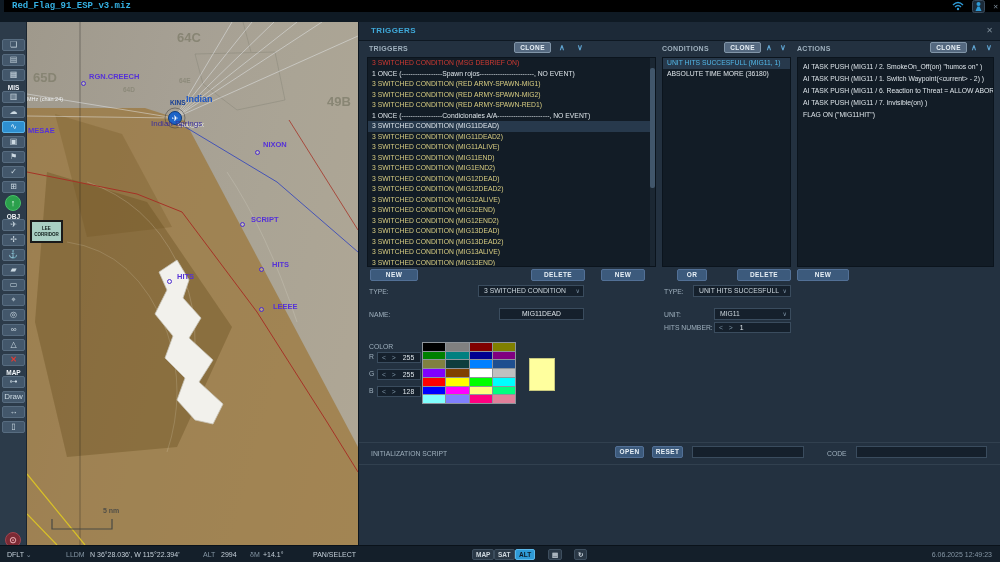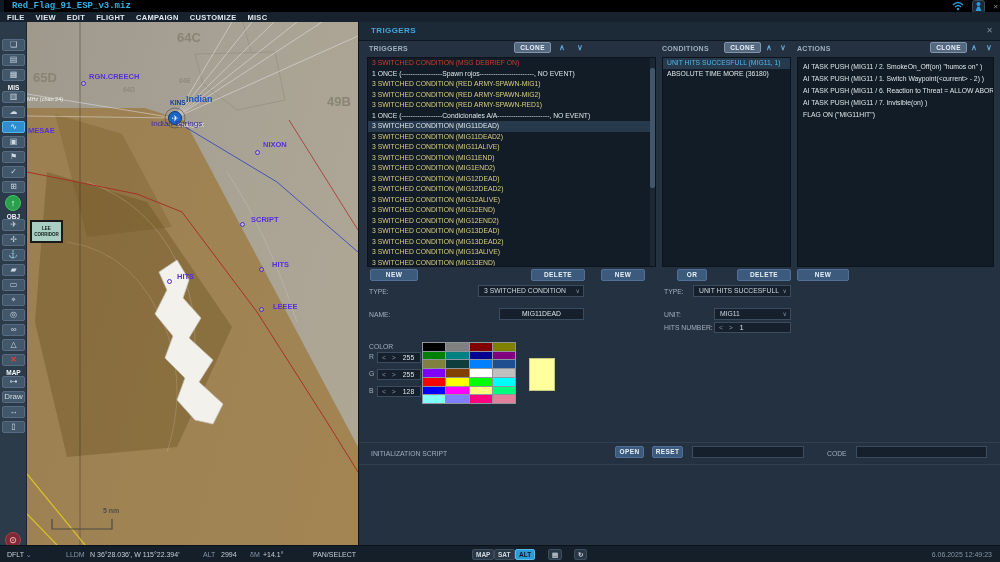--- a/index.html
+++ b/index.html
@@ -102,30 +102,20 @@
       </svg>
       <svg class="person-icon" width="13" height="13" viewBox="0 0 13 13">
         <rect x="0.5" y="0.5" width="12" height="12" rx="2" fill="#1b2a38" stroke="#3a4c5e"></rect>
         <circle cx="6.5" cy="4" r="2" fill="#2e9ad6"></circle>
         <path d="M3.5 11 L5.5 6.5 L7.5 6.5 L9.5 11 Z" fill="#2e9ad6"></path>
       </svg>
       <span class="win-close" style="position:static">✕</span>
     </span>
   </div>
 
-  <div class="menubar">
-
-  <span class="menu-item">FILE</span>
-      <span class="menu-item">VIEW</span>
-      <span class="menu-item">EDIT</span>
-      <span class="menu-item">FLIGHT</span>
-      <span class="menu-item">CAMPAIGN</span>
-      <span class="menu-item">CUSTOMIZE</span>
-      <span class="menu-item">MISC</span>
-    </div>
 
   <div class="sidebar">
 
   <div class="sb-item sb-btn" style="top: 17px;"><span class="sb-g">❏</span><span class="sb-t"></span></div>
       <div class="sb-item sb-btn" style="top: 32px;"><span class="sb-g">▤</span><span class="sb-t"></span></div>
       <div class="sb-item sb-btn" style="top: 47px;"><span class="sb-g">▦</span><span class="sb-t"></span></div>
       <div class="sb-item sb-label" style="top: 61px;"><span class="sb-g"></span><span class="sb-t">MIS</span></div>
       <div class="sb-item sb-btn" style="top: 69px;"><span class="sb-g">▥</span><span class="sb-t"></span></div>
       <div class="sb-item sb-btn" style="top: 84px;"><span class="sb-g">☁</span><span class="sb-t"></span></div>
       <div class="sb-item sb-btn active" style="top: 99px;"><span class="sb-g">∿</span><span class="sb-t"></span></div>

